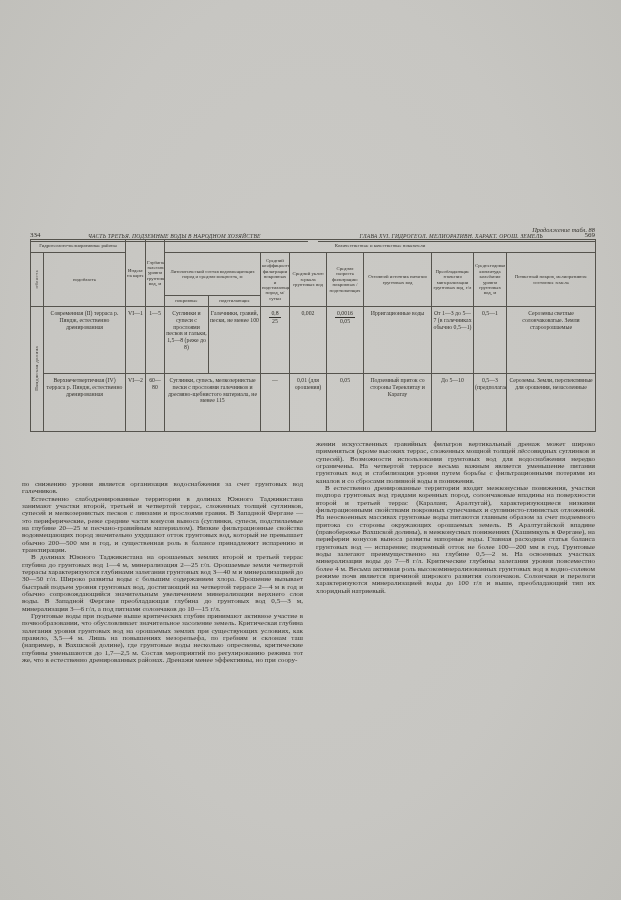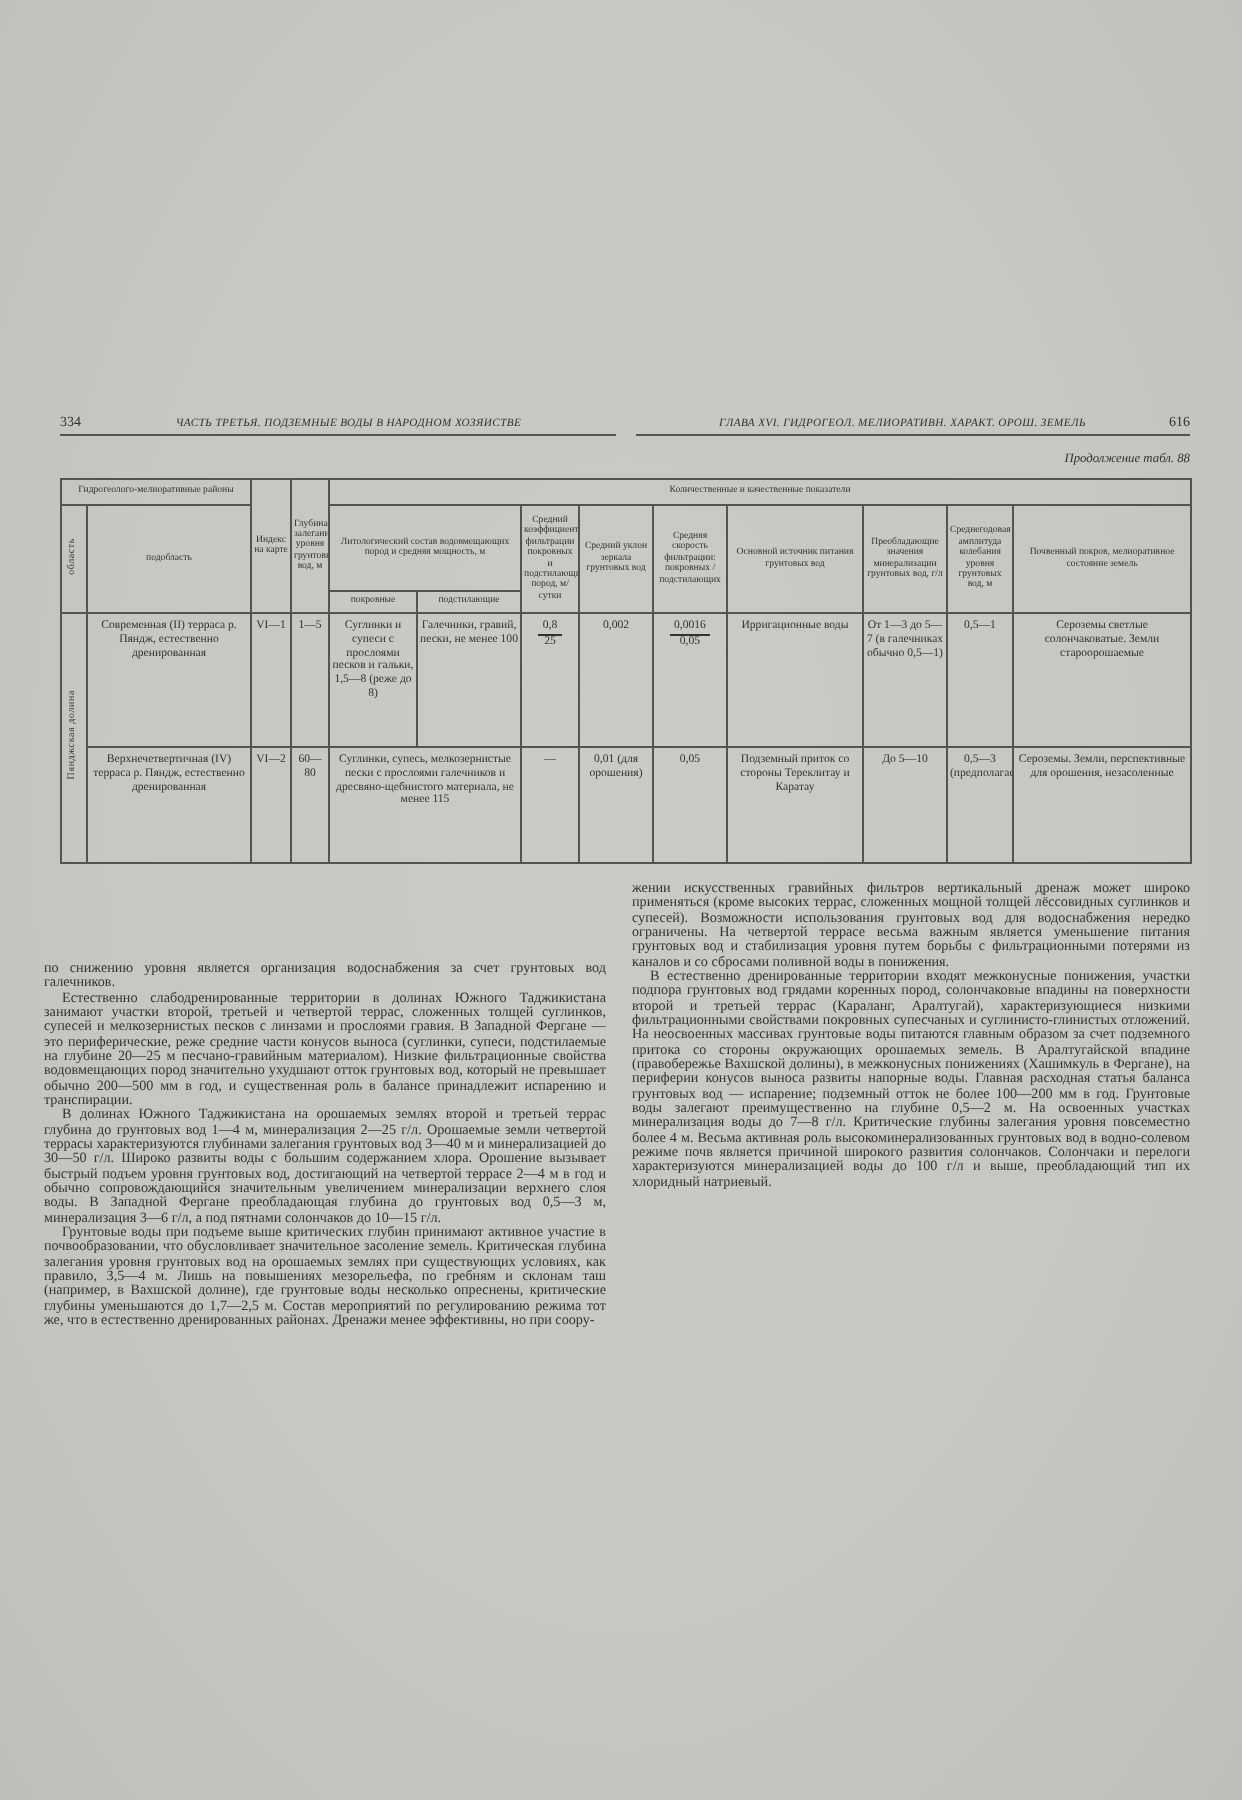--- a/index.html
+++ b/index.html
@@ -11,21 +11,21 @@
     position:relative;
     overflow:hidden;
   }
   .page { position:absolute; inset:0; }
 
   
   .head { position:absolute; top:207px; display:flex; align-items:flex-end;
           border-bottom:1px solid #55534d; padding-bottom:2px; }
   .head-left  { left:30px;  width:278px; }
   .head-right { left:318px; width:277px; }
-  .pagenum { font-size:7px; }
+  .pagenum { font-size:7px;margin-top:24px; }
   .head-title { flex:1; text-align:center; font-style:italic; font-size:5.6px; letter-spacing:0.2px; white-space:nowrap; overflow:hidden; }
 
   .continuation { position:absolute; top:226px; left:318px; width:277px;
                   text-align:right; font-style:italic; font-size:6.4px; }
 
   
   table.t88 { position:absolute; top:239px; left:30px; width:565px;
               border-collapse:collapse; table-layout:fixed; }
   .t88 th, .t88 td { border:1px solid #55534d; font-weight:normal;
               padding:1px; text-align:center; overflow:hidden; }
@@ -56,21 +56,21 @@
 <body>
 
 <div class="page">
 
   <div class="head head-left">
     <span class="pagenum">334</span>
     <span class="head-title">ЧАСТЬ ТРЕТЬЯ. ПОДЗЕМНЫЕ ВОДЫ В НАРОДНОМ ХОЗЯЙСТВЕ</span>
   </div>
   <div class="head head-right">
     <span class="head-title">ГЛАВА XVI. ГИДРОГЕОЛ. МЕЛИОРАТИВН. ХАРАКТ. ОРОШ. ЗЕМЕЛЬ</span>
-    <span class="pagenum">616</span>
+    <span class="pagenum">569</span>
   </div>
 
   <div class="continuation">Продолжение табл. 88</div>
 
   <table class="t88">
     <colgroup>
       <col style="width:13px">
         <col style="width:82px">
         <col style="width:20px">
         <col style="width:19px">

